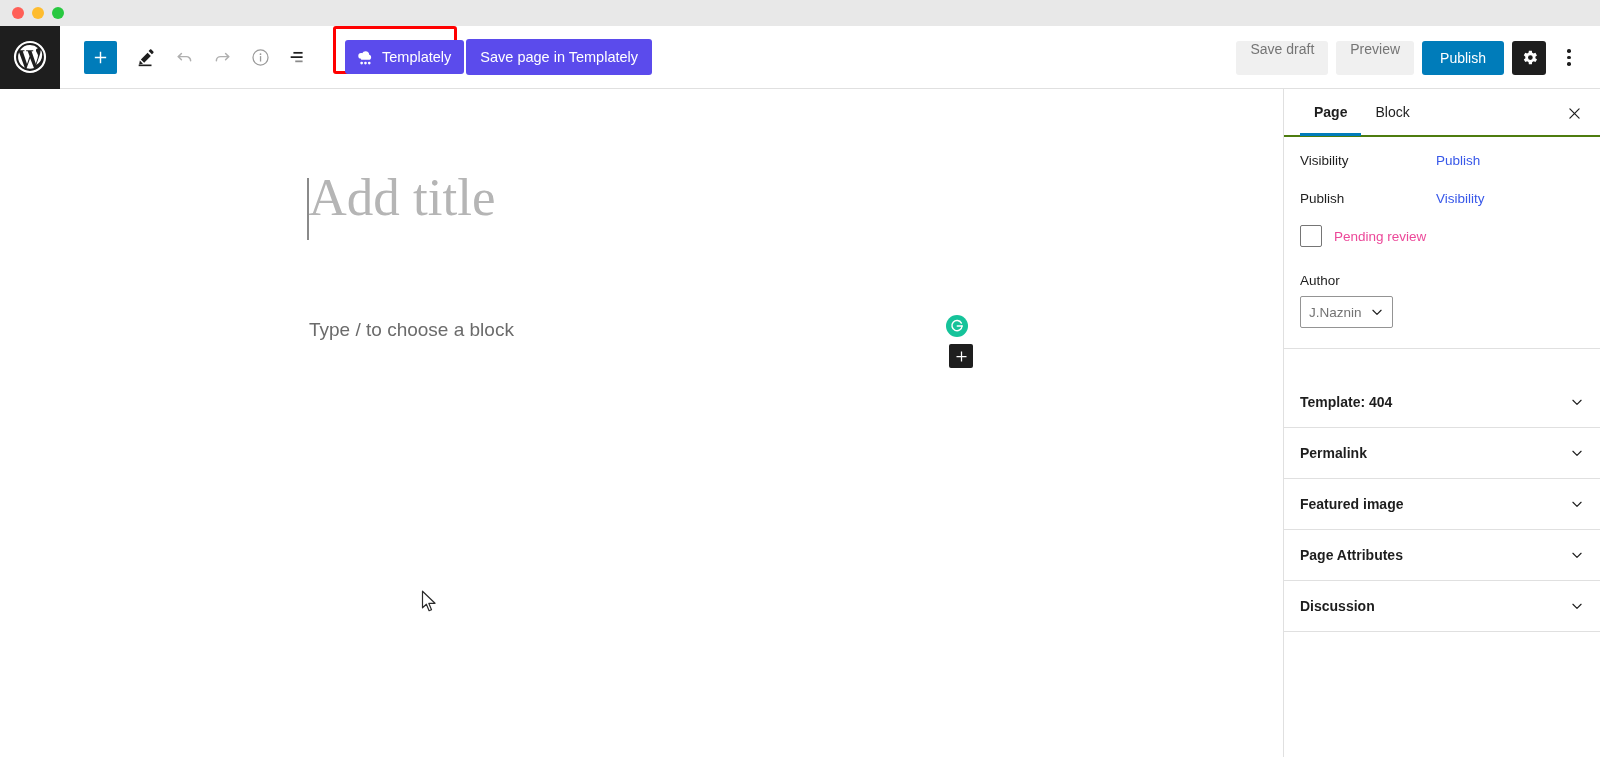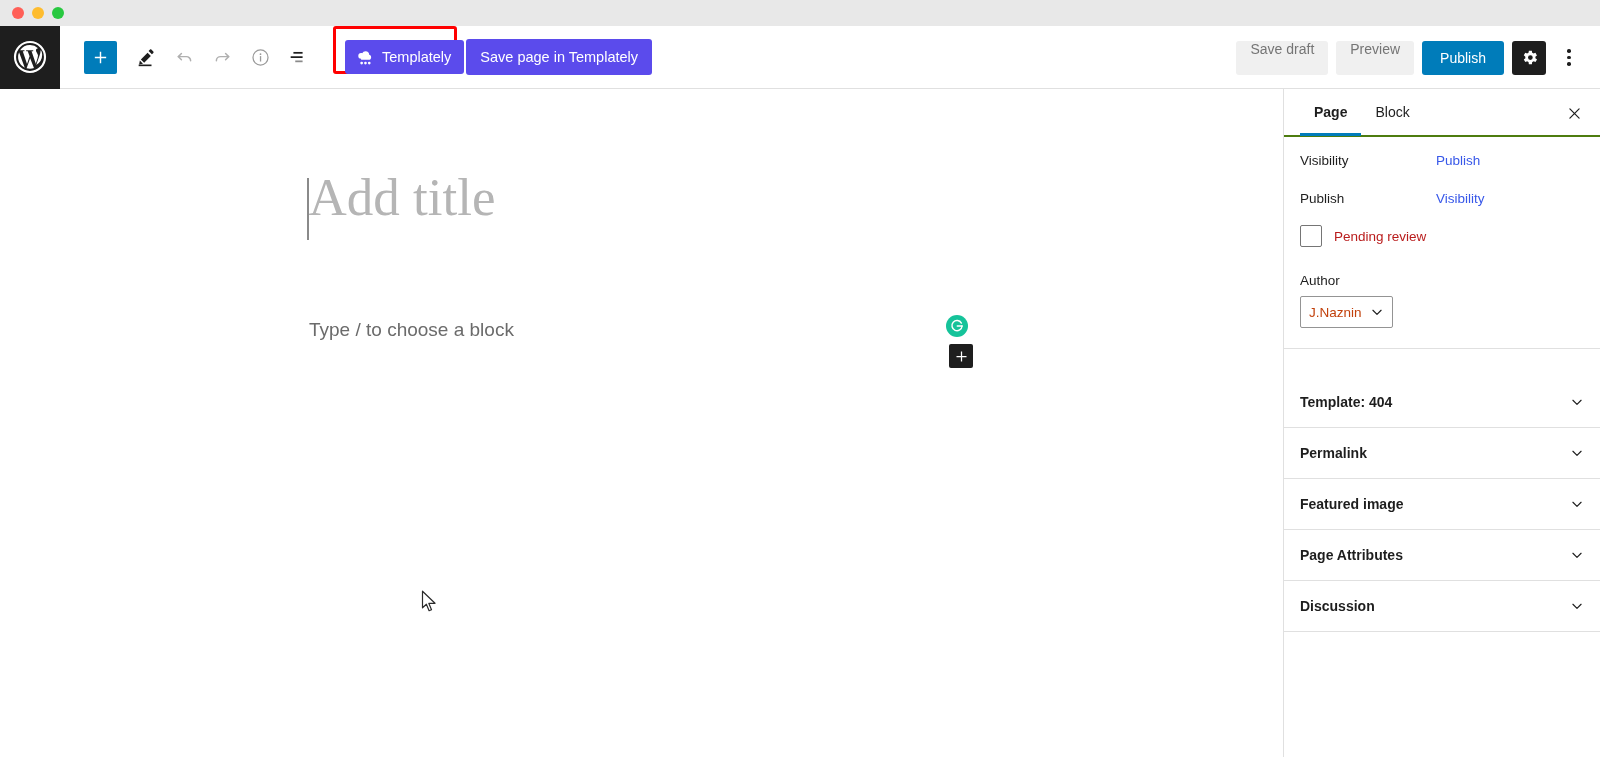--- a/index.html
+++ b/index.html
@@ -271,32 +271,32 @@
     cursor: pointer; padding: 0;
   }
   .check-row { display: flex; align-items: center; gap: 12px; margin-top: 8px; }
   .checkbox {
     width: 22px; height: 22px;
     border: 1.5px solid #757575;
     border-radius: 2px;
     background: #fff; cursor: pointer;
     flex: 0 0 auto;
   }
-  .check-label { font-size: 13.5px; color: #b91c1c; }
+  .check-label { font-size: 13.5px; color: #ec4899; }
 
   .author-label { font-size: 13.5px; color: #1e1e1e; margin-top: 26px; margin-bottom: 8px; }
   .author-select {
     height: 32px;
     min-width: 84px;
     border: 1px solid #949494;
     border-radius: 2px;
     background: #fff;
     display: inline-flex; align-items: center; gap: 8px;
     padding: 0 8px;
-    font-size: 13.5px; color: #c2410c;
+    font-size: 13.5px; color: #737373;
     cursor: pointer;
   }
   .spacer-section { height: 28px; }
 </style>
 </head>
 <body>
 
 <div class="window-chrome">
   <div class="traffic-lights">
     <span class="tl-dot tl-red"></span>

